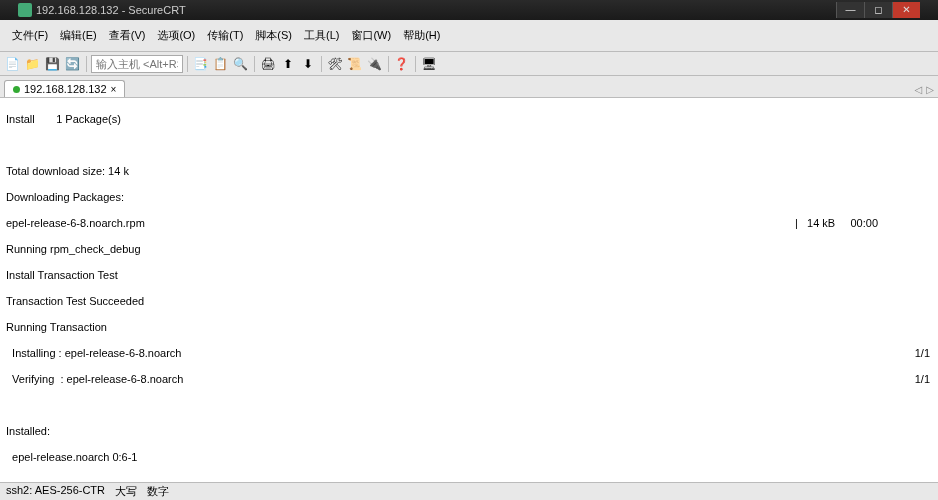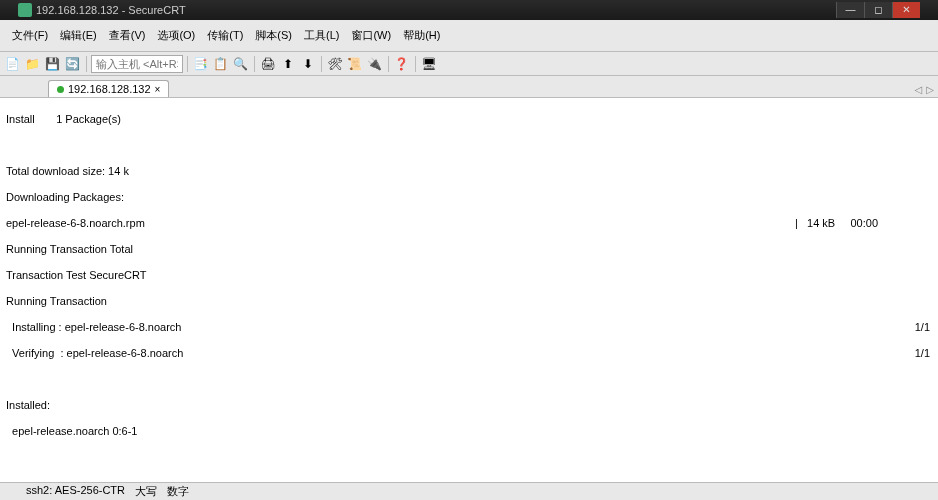--- a/index.html
+++ b/index.html
@@ -10,30 +10,30 @@
 .winbtns { display: flex; gap: 0; }
 .winbtn { width: 28px; height: 16px; background: #333; color: #ddd; text-align: center; font-size: 10px; line-height: 16px; border-left: 1px solid #555; }
 .winbtn.close { background: #c0392b; }
 .menubar { background: #e8e8e8; height: 32px; display: flex; align-items: center; padding: 0 6px; font-size: 11px; gap: 0; border-bottom: 1px solid #bbb; }
 .menuitem { padding: 2px 6px; cursor: pointer; }
 .toolbar { background: #e8e8e8; height: 24px; display: flex; align-items: center; padding: 0 4px; gap: 2px; border-bottom: 1px solid #bbb; }
 .tbicon { width: 18px; height: 18px; display: flex; align-items: center; justify-content: center; font-size: 12px; cursor: pointer; border: 1px solid transparent; }
 .tbsep { width: 1px; height: 16px; background: #bbb; margin: 0 2px; }
 .tbinput { height: 18px; font-size: 11px; padding: 0 4px; border: 1px solid #aaa; width: 92px; background: #fff; }
 .tabbar { background: #e8e8e8; height: 22px; display: flex; align-items: flex-end; padding: 0 4px; border-bottom: 1px solid #bbb; position: relative; }
-.tab { background: #fff; border: 1px solid #aaa; border-bottom: none; padding: 2px 8px; font-size: 11px; display: flex; align-items: center; gap: 4px; border-radius: 3px 3px 0 0; margin-left: 44px; }
+.tab { background: #fff; border: 1px solid #aaa; border-bottom: none; padding: 2px 8px; font-size: 11px; display: flex; align-items: center; gap: 4px; border-radius: 3px 3px 0 0; }
 .tabdot { width: 7px; height: 7px; background: #3a3; border-radius: 50%; }
 .tabclose { font-size: 10px; cursor: pointer; }
 .tabnav { position: absolute; right: 4px; bottom: 2px; display: flex; gap: 4px; font-size: 10px; color: #888; }
 .terminal { background: #fff; height: 420px; padding: 2px 6px; font-family: "Courier New", monospace; font-size: 11px; line-height: 13px; white-space: pre; color: #000; overflow: hidden; position: relative; }
 .tr { display: block; }
 .rightalign { position: absolute; right: 8px; }
 .statusbar { position: absolute; bottom: 0; left: 0; right: 0; height: 18px; background: #e8e8e8; border-top: 1px solid #bbb; display: flex; align-items: center; font-size: 11px; padding: 0 6px; }
 .status-l { flex: 1; }
-.status-r { display: flex; gap: 10px; margin-left: 20px; }
+.status-r { display: flex; gap: 10px; }
 </style>
 </head>
 <body>
 
 <div class="titlebar">
   <div class="titlebar-icon"></div>
   <div class="titlebar-text">192.168.128.132 - SecureCRT</div>
   <div class="winbtns">
     <div class="winbtn">—</div>
     <div class="winbtn">◻</div>
@@ -89,22 +89,23 @@
     <span>▷</span>
   </div>
 </div>
 
 <div class="terminal">
 <span class="tr">Install       1 Package(s)</span>
 <span class="tr"> </span>
 <span class="tr">Total download size: 14 k</span>
 <span class="tr">Downloading Packages:</span>
 <span class="tr"><span>epel-release-6-8.noarch.rpm</span><span class="rightalign" style="right:60px">|   14 kB     00:00</span></span>
-<span class="tr">Running Transaction Total</span>
-<span class="tr">Transaction Test SecureCRT</span>
+<span class="tr">Running rpm_check_debug</span>
+<span class="tr">Install Transaction Test</span>
+<span class="tr">Transaction Test Succeeded</span>
 <span class="tr">Running Transaction</span>
 <span class="tr"><span>  Installing : epel-release-6-8.noarch</span><span class="rightalign">1/1</span></span>
 <span class="tr"><span>  Verifying  : epel-release-6-8.noarch</span><span class="rightalign">1/1</span></span>
 <span class="tr"> </span>
 <span class="tr">Installed:</span>
 <span class="tr">  epel-release.noarch 0:6-1</span>
 <span class="tr"> </span>
 
 
 

